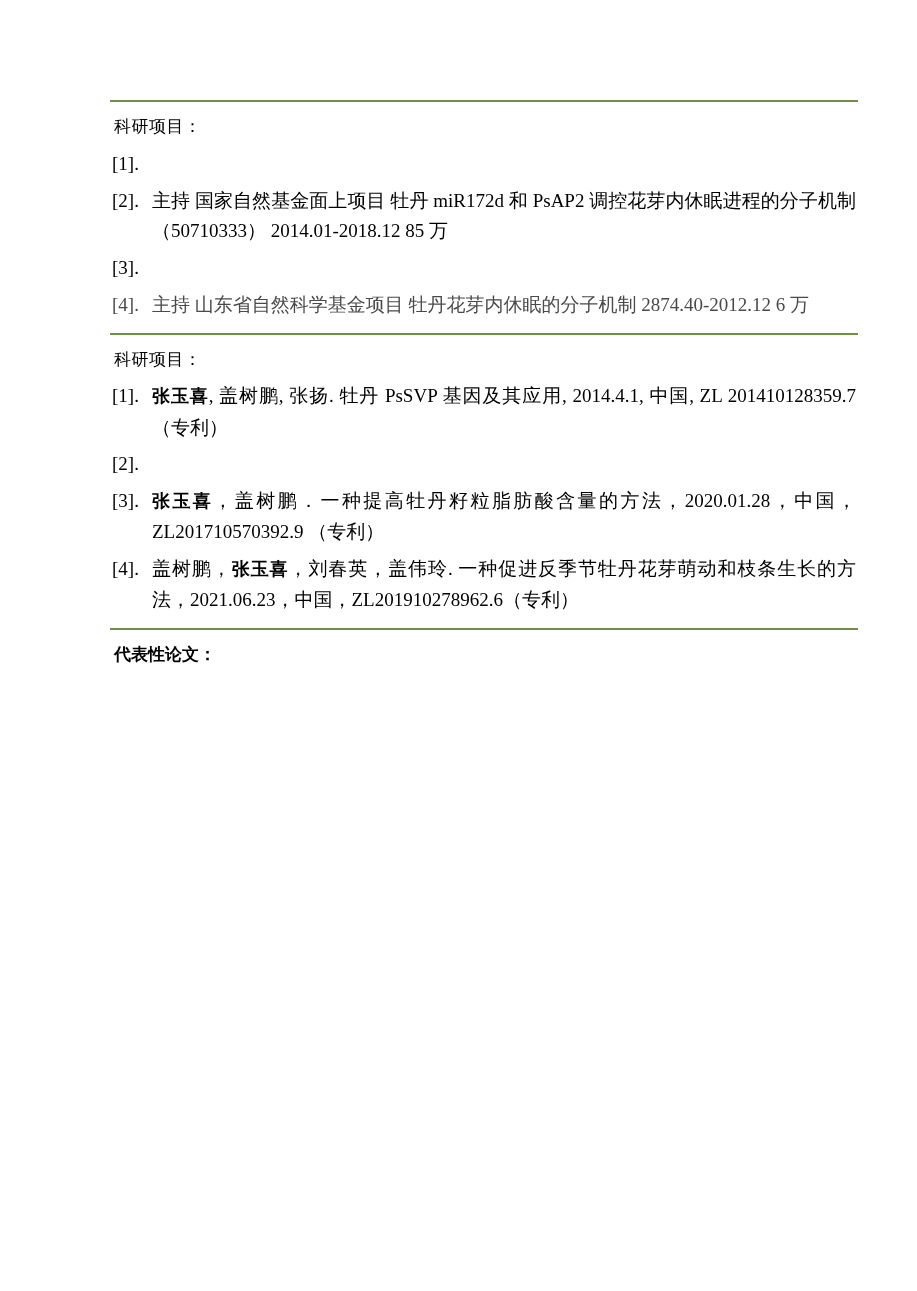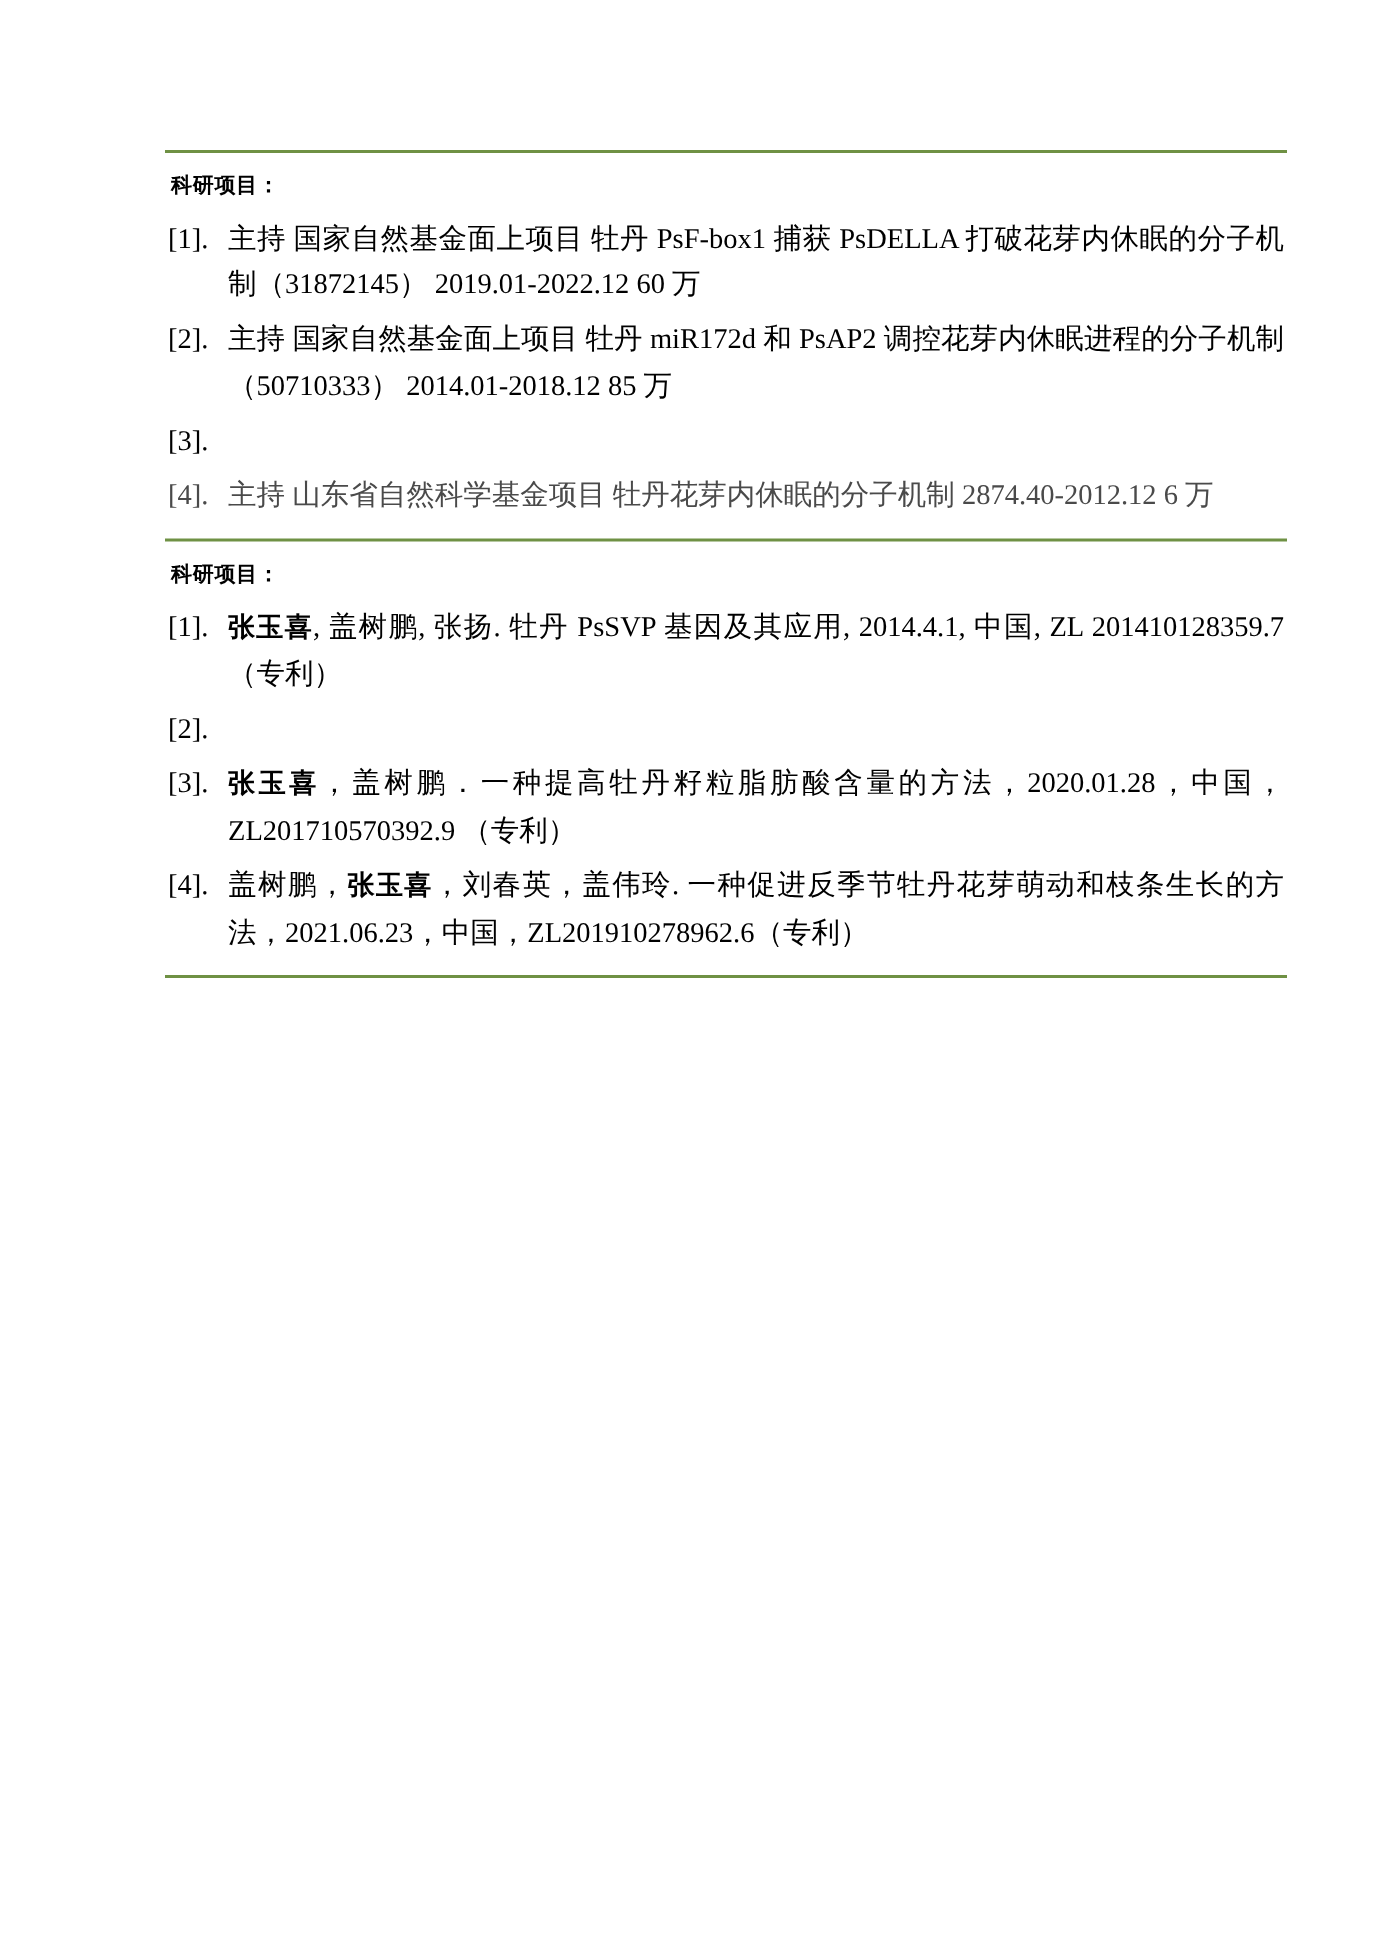--- a/index.html
+++ b/index.html
@@ -28,22 +28,22 @@
     top: 100px;
     width: 748px;
   }
   .rule {
     border-top: 2px solid #6f9144;
     width: 100%;
     height: 0;
   }
   .section-heading {
     font-family: "DejaVu Sans", sans-serif;
-    font-weight: bold;
-    font-size: 14px;
+    font-weight: normal;
+    font-size: 17px;
     letter-spacing: 0.5px;
     padding: 13px 0 8px 4px;
     line-height: 1.4;
   }
   .entry {
     display: flex;
     align-items: flex-start;
     font-size: 19px;
     line-height: 1.62;
     padding: 2px 0 4px 0;
@@ -92,21 +92,20 @@
   <div class="content">
 
     <div class="rule"></div>
 
     <div class="section-heading">科研项目：</div>
 
     <div class="projects-block">
 
       <div class="entry">
         <span class="marker">[1].</span>
-        <span class="body">主持 国家自然基金面上项目 牡丹 PsF-box1 捕获 PsDELLA 打破花芽内休眠的分子机制（31872145） 2019.01-2022.12  60 万</span>
       </div>
 
       <div class="entry">
         <span class="marker">[2].</span>
         <span class="body">主持 国家自然基金面上项目 牡丹 miR172d 和 PsAP2 调控花芽内休眠进程的分子机制（50710333） 2014.01-2018.12  85 万</span>
       </div>
 
       <div class="entry">
         <span class="marker">[3].</span>
       </div>
@@ -140,15 +139,16 @@
 
       <div class="entry">
         <span class="marker">[4].</span>
         <span class="body"><span>盖树鹏，</span><span class="bold-name">张玉喜</span><span>，刘春英，盖伟玲. 一种促进反季节牡丹花芽萌动和枝条生长的方法，2021.06.23，中国，ZL201910278962.6（专利）</span></span>
       </div>
 
     </div>
 
     <div class="rule"></div>
 
+    <div class="tail-heading">代表性论文：</div>
 
   </div>
 </div>
 
 </body></html>

